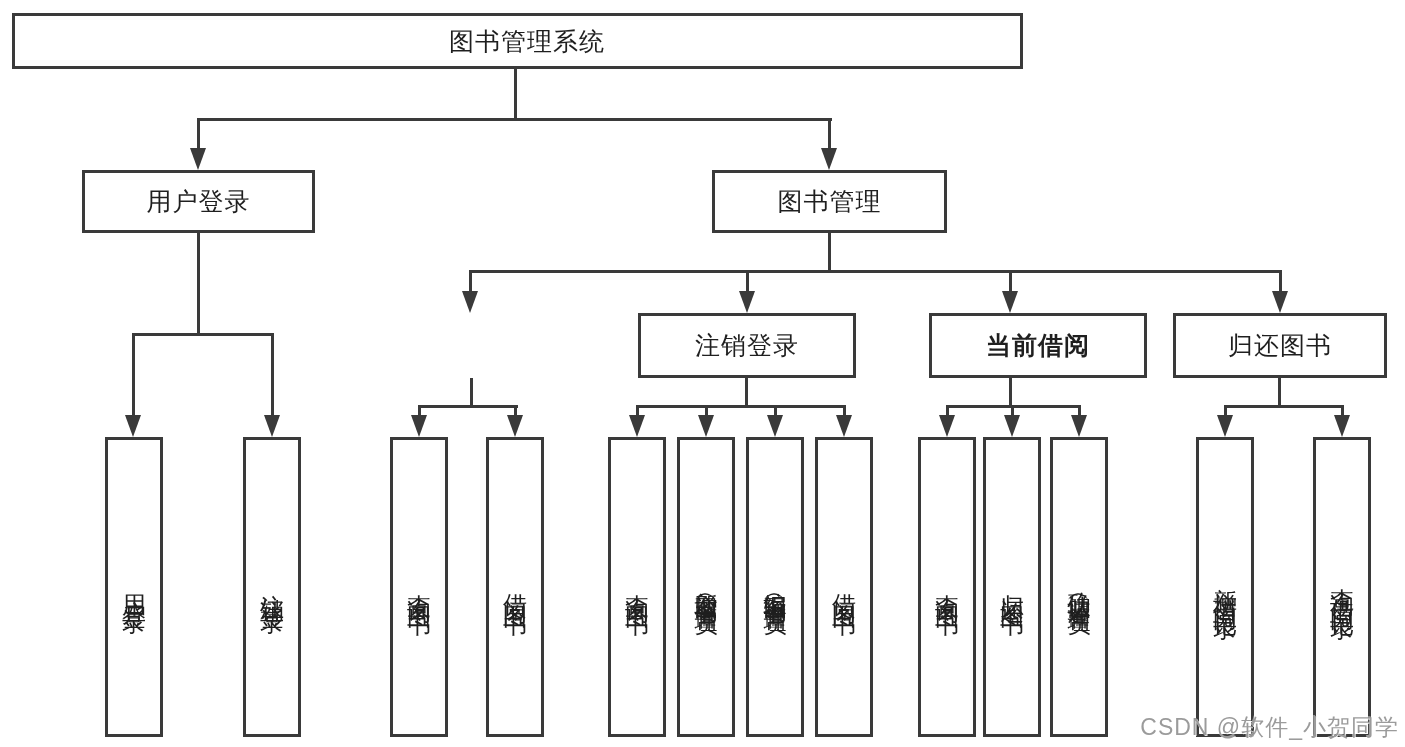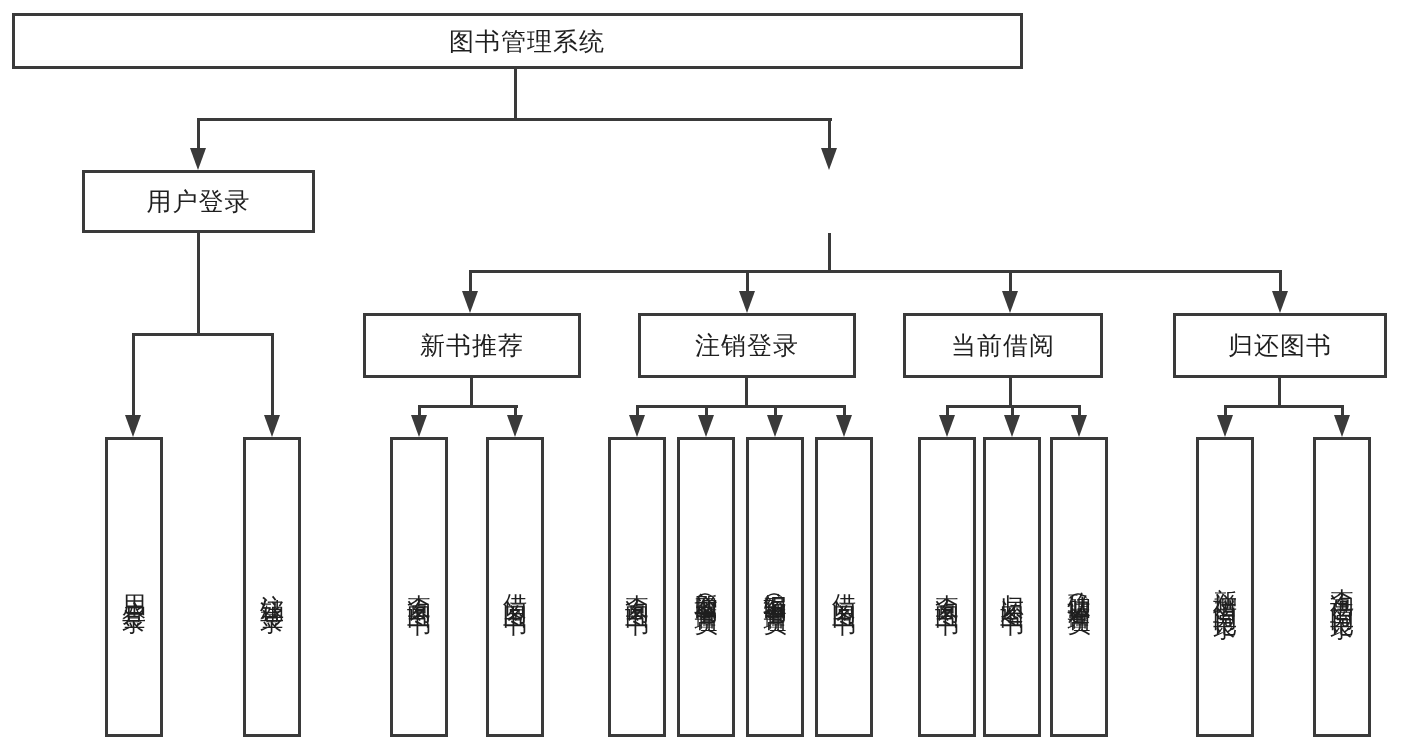--- a/index.html
+++ b/index.html
@@ -63,26 +63,26 @@
 </style>
 </head>
 <body>
 
 <div class="canvas">
 
   <div class="box" style="left:12px;top:13px;width:1011px;height:56px;padding-left:19px;">图书管理系统</div>
 
   <div class="box" style="left:82px;top:170px;width:233px;height:63px;">用户登录</div>
 
+  <div class="box" style="left:712px;top:170px;width:235px;height:63px;">图书管理</div>
 
-  <div class="box" style="left:363px;top:313px;width:218px;height:65px;">新书推荐</div>
 
   <div class="box" style="left:638px;top:313px;width:218px;height:65px;">注销登录</div>
 
-  <div class="box" style="left:903px;top:313px;width:200px;height:65px;">当前借阅</div>
+  <div class="box" style="left:929px;top:313px;width:218px;height:65px;font-weight:bold;">当前借阅</div>
 
   <div class="box" style="left:1173px;top:313px;width:214px;height:65px;">归还图书</div>
 
   <div class="vbox" style="left:105px;">用户登录</div>
   <div class="vbox" style="left:243px;">注销登录</div>
 
   <div class="vbox" style="left:390px;">查询图书</div>
   <div class="vbox" style="left:486px;">借阅图书</div>
 
   <div class="vbox" style="left:608px;">查询图书</div>
@@ -163,14 +163,15 @@
 
   <div>
     <div class="ln vl" style="left:1278px;top:378px;height:30px;"></div>
     <div class="ln hl" style="left:1224px;top:405px;width:120px;"></div>
     <div class="ln vl" style="left:1224px;top:405px;height:13px;"></div>
     <div class="tri" style="left:1217px;top:415px;"></div>
     <div class="ln vl" style="left:1341px;top:405px;height:13px;"></div>
     <div class="tri" style="left:1334px;top:415px;"></div>
   </div>
 
+  <div class="watermark">CSDN @软件_小贺同学</div>
 
 </div>
 
 </body></html>

